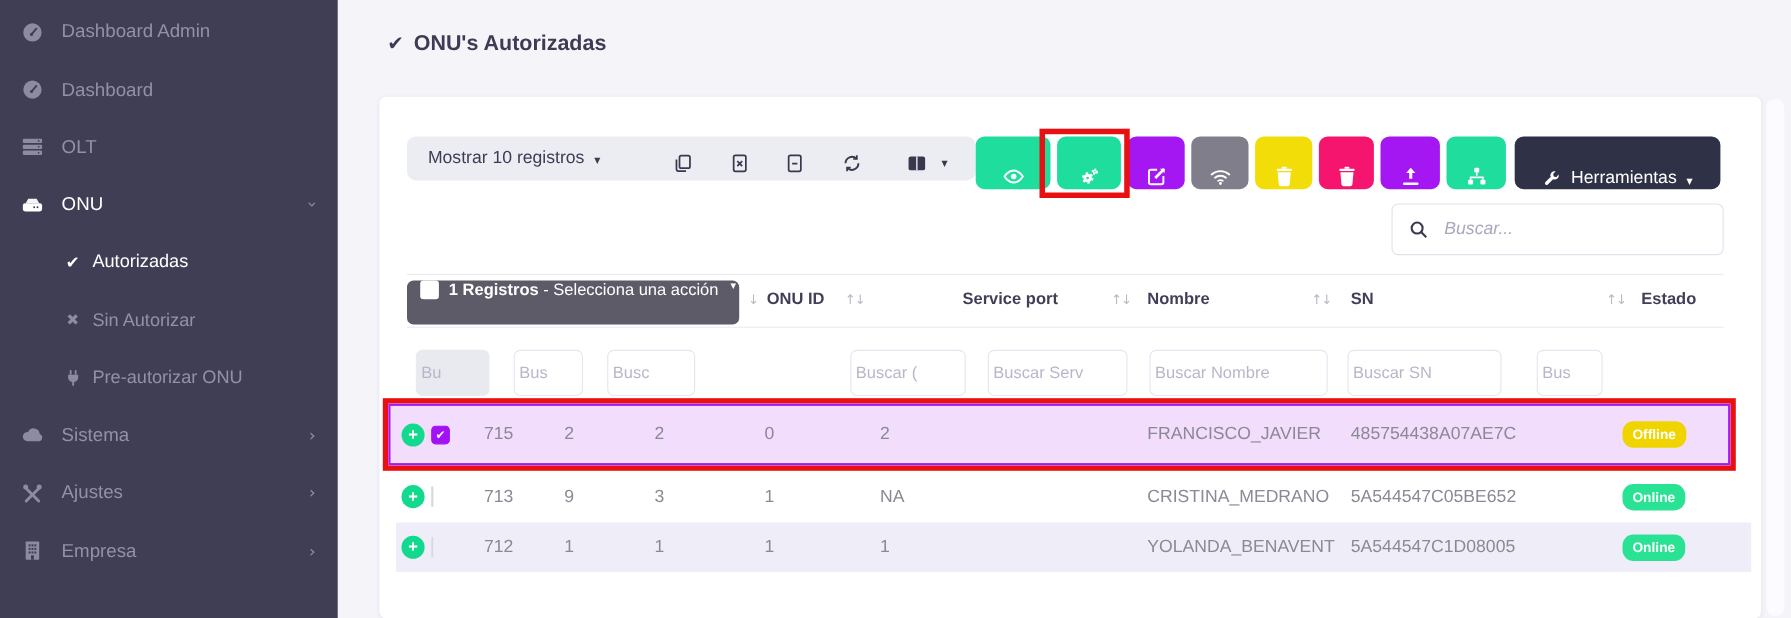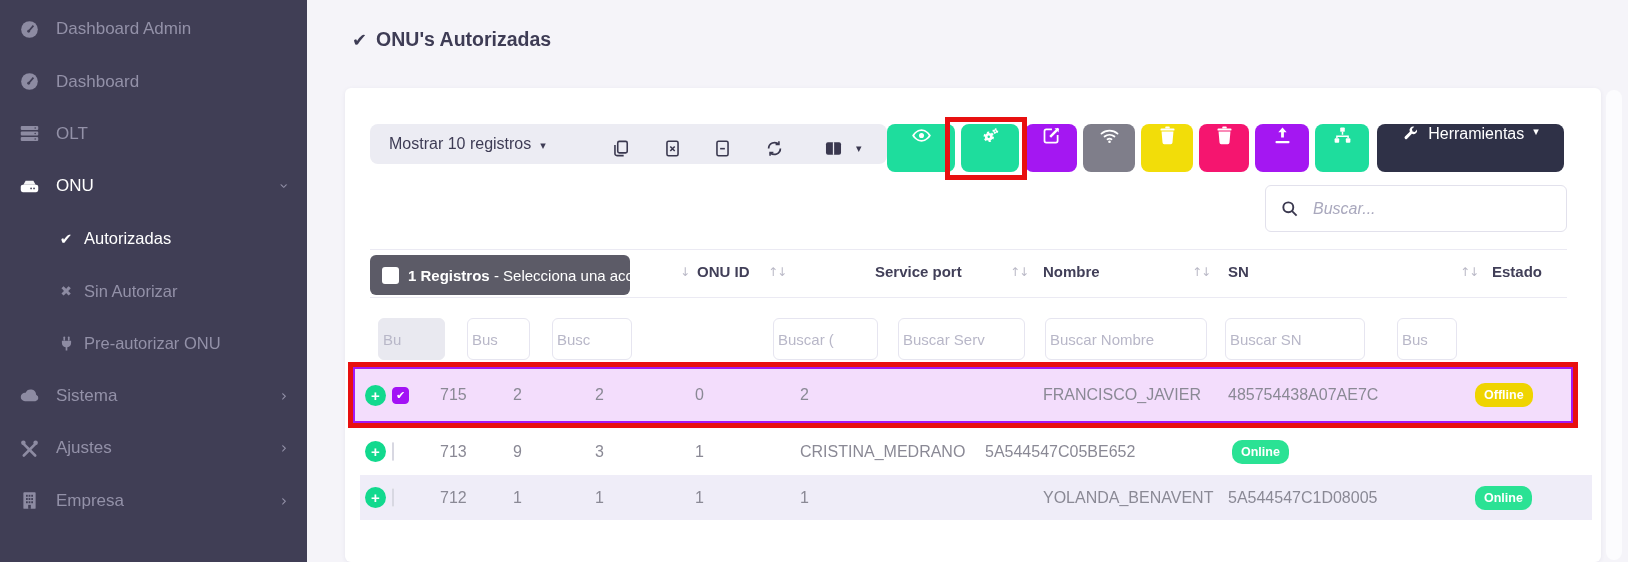--- a/index.html
+++ b/index.html
@@ -26,41 +26,41 @@
   .card{position:absolute;left:345px;top:88px;width:1256px;height:474px;background:#ffffff;border-radius:6px;box-shadow:0 1px 4px rgba(70,66,110,.08);}
 
   
   .tstrip{position:absolute;left:370px;top:124px;width:517px;height:40px;background:#ececf3;border-radius:8px;display:flex;align-items:center;color:#3a384f;}
   .mostrar{display:flex;align-items:center;gap:9px;padding-left:19px;font-size:16px;color:#3e3c55;cursor:pointer;}
   .mostrar .glyph{font-size:11px;margin-top:2px;}
   .tico{position:absolute;top:0;height:48px;width:34px;display:flex;align-items:center;justify-content:center;cursor:pointer;color:#3a384f;}
   .tico svg{width:19px;height:19px;}
   .tcaret{position:absolute;top:0;height:48px;display:flex;align-items:center;font-size:11px;cursor:pointer;}
 
-  .abtn{position:absolute;top:124px;height:48px;border-radius:8px;display:flex;align-items:flex-start;justify-content:center;cursor:pointer;border:none;}
+  .abtn{position:absolute;top:124px;height:48px;border-radius:8px;display:flex;align-items:flex-end;justify-content:center;cursor:pointer;border:none;}
   .abtn svg{width:21px;height:21px;}
   .bg-green{background:#1edd9d;}
   .bg-purple{background:#a417f2;}
   .bg-gray{background:#7f7e8a;}
   .bg-yellow{background:#f2dd09;}
   .bg-pink{background:#f5156f;}
   .btn-tools{background:#2f3147;color:#fff;font-size:16px;gap:9px;}
   .btn-tools .glyph{font-size:11px;}
 
   .redbox{position:absolute;border:5px solid #e81010;box-sizing:border-box;z-index:6;}
 
   
   .searchbox{position:absolute;left:1265px;top:185px;width:302px;height:47px;background:#fff;border:1px solid #e2e1ec;border-radius:6px;box-sizing:border-box;display:flex;align-items:center;}
   .searchbox svg{width:19px;height:19px;margin:0 12px 0 14px;flex:none;}
   .searchbox input{border:none;outline:none;flex:1;font-size:16px;color:#55536b;font-family:"Liberation Sans",sans-serif;background:transparent;font-style:italic;}
   .searchbox input::placeholder{color:#a9a8bd;}
 
   
   .hline{position:absolute;left:370px;width:1197px;height:1px;background:#ebeaf3;}
-  .actionbar{position:absolute;left:370px;top:255px;width:260px;height:40px;background:#5c5b67;border-radius:6px;display:flex;align-items:center;gap:9px;padding:0 12px;box-sizing:border-box;color:#fff;font-size:15px;cursor:pointer;z-index:3;white-space:nowrap;}
+  .actionbar{position:absolute;left:370px;top:255px;width:302px;height:40px;background:#5c5b67;border-radius:6px;display:flex;gap:9px;padding:0 12px;box-sizing:border-box;color:#fff;font-size:15px;cursor:pointer;z-index:3;white-space:nowrap;}
   .actionbar .cb{width:17px;height:17px;background:#fff;border-radius:3px;flex:none;}
   .actionbar b{font-weight:bold;}
   .actionbar .glyph{font-size:10px;margin-left:2px;}
   .th{position:absolute;top:263px;font-size:15px;font-weight:bold;color:#413f58;cursor:pointer;}
   .sort{position:absolute;top:265px;font-size:12px;color:#b9b8c6;letter-spacing:-1px;}
 
   
   .flt{position:absolute;top:318px;height:42px;border:1.5px solid #e6e5f0;border-radius:6px;box-sizing:border-box;text-align:left;font-size:15px;color:#8f8e9e;font-family:"Liberation Sans",sans-serif;background:#fff;outline:none;padding:0 4px;}
   .flt::placeholder{color:#b8b7c8;}
   .flt.filled{background:#e9e9f0;border-color:#e9e9f0;}
@@ -373,20 +373,21 @@
 
   <div class="row row-abs row2">
     <span class="ce">
         <span class="cexp">+</span>
       </span>
     <span class="cc"><span class="ckb"></span></span>
     <span class="c1">713</span>
     <span class="c2">9</span>
     <span class="c3">3</span>
     <span class="c4">1</span>
+    <span class="c5">NA</span>
     <span class="cn">CRISTINA_MEDRANO</span>
     <span class="cs">5A544547C05BE652</span>
     <span><span class="badge online">Online</span></span>
   </div>
 
   <div class="row row-abs row3">
     <span class="ce">
         <span class="cexp">+</span>
       </span>
     <span class="cc"><span class="ckb"></span></span>

